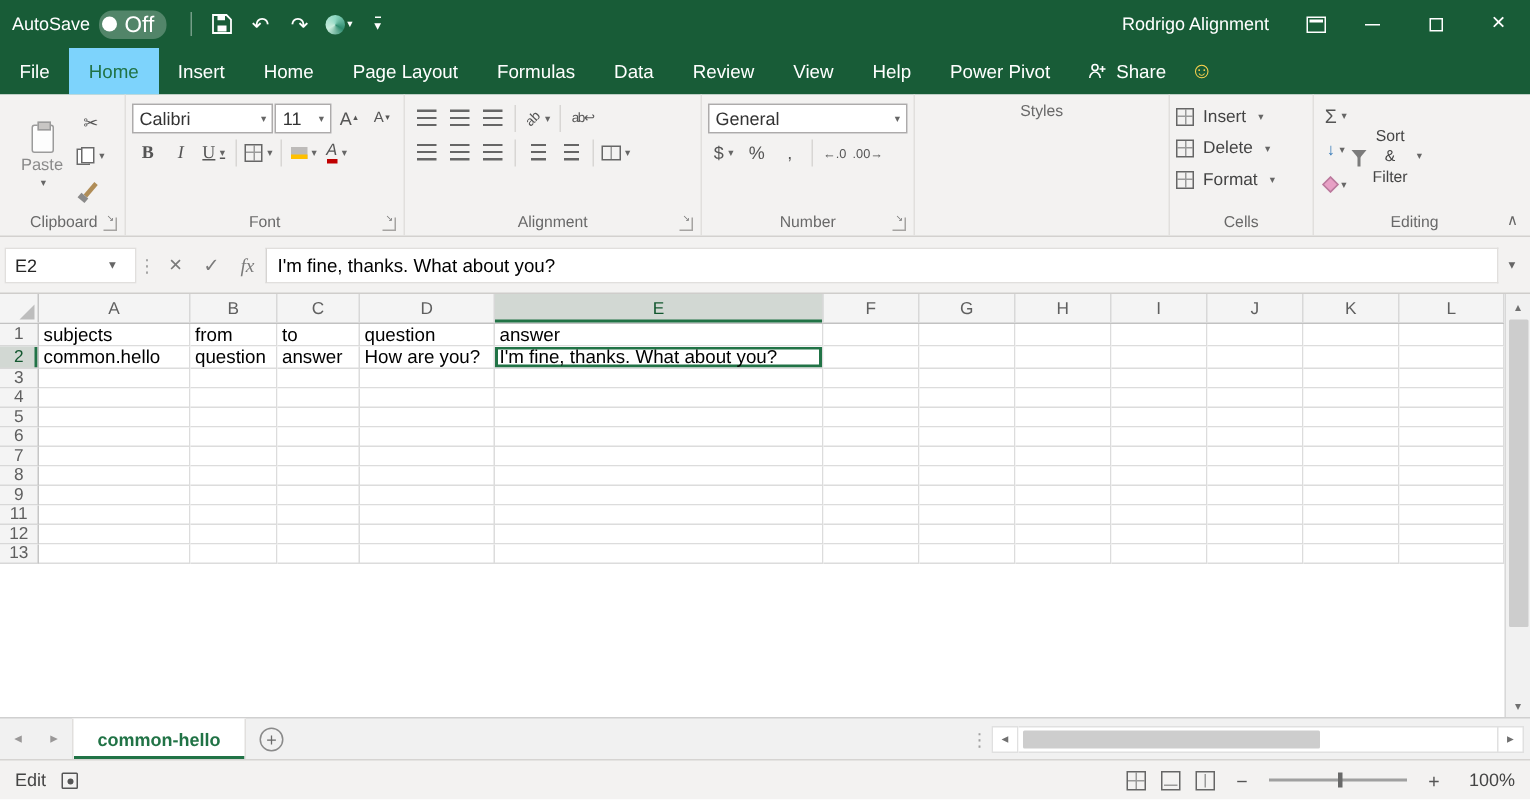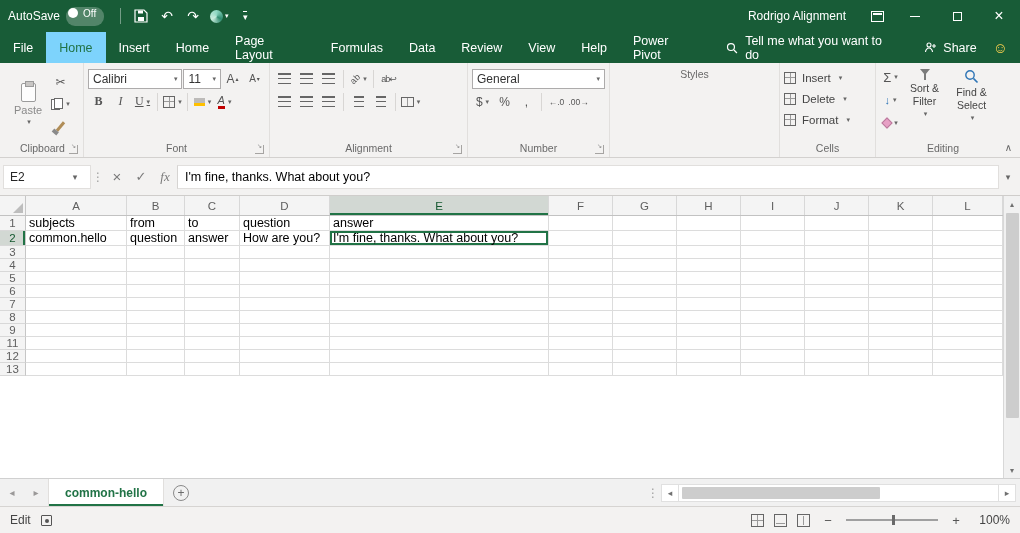--- a/index.html
+++ b/index.html
@@ -4,21 +4,21 @@
 <style>
   *{box-sizing:border-box;margin:0;padding:0}
   html,body{width:1020px;height:533px;overflow:hidden}
   body{font-family:"Liberation Sans","DejaVu Sans",sans-serif;background:#fff;color:#262626}
   .app{width:1020px;height:533px;display:flex;flex-direction:column}
 
   
   .titlebar{flex:0 0 32px;background:#185C37;display:flex;align-items:center;color:#fff;font-size:12px;position:relative}
   .qat{display:flex;align-items:center;gap:2px;padding-left:8px;z-index:2}
   .autosave{display:flex;align-items:center;gap:6px;margin-right:8px}
-  .pill{display:inline-flex;align-items:center;gap:5px;background:rgba(255,255,255,.25);border-radius:9px;padding:1px 8px 7px 2px;font-size:10px}
+  .pill{display:inline-flex;align-items:center;gap:5px;background:rgba(255,255,255,.25);border-radius:9px;padding:1px 8px 1px 2px;font-size:15px}
   .dot{width:10px;height:10px;border-radius:50%;background:#fff;display:inline-block}
   .tb-sep{width:1px;height:16px;background:rgba(255,255,255,.4);margin:0 6px}
   .tbtn{background:none;border:none;color:#fff;font-size:14px;min-width:24px;height:26px;display:inline-flex;align-items:center;justify-content:center;cursor:default}
   .wtitle{position:absolute;left:0;right:0;text-align:center;font-size:12px;pointer-events:none}
   .win{margin-left:auto;display:flex;align-items:center;height:100%;z-index:2}
   .user{margin-right:14px}
   .wbtn{width:42px;height:32px;background:none;border:none;color:#fff;display:inline-flex;align-items:center;justify-content:center;font-size:14px}
   .min-glyph{width:10px;height:1px;background:#fff;display:inline-block}
   .max-glyph{width:9px;height:9px;border:1px solid #fff;display:inline-block}
   .rdo-glyph{width:13px;height:11px;border:1px solid #fff;position:relative;display:inline-block}
@@ -78,21 +78,21 @@
   .dec0::before{content:"←.0";font-size:8.5px;color:#555}
   .dec00::before{content:".00→";font-size:8.5px;color:#555}
 
   .stylerow{display:flex;align-items:center;gap:6px;height:21px;font-size:11.5px;color:#444;white-space:nowrap}
   .cf-ico{width:13px;height:13px;border:1px solid #b5b3b1;background:linear-gradient(135deg,#e05a5a 50%,#5b9bd5 50%);display:inline-block}
   .ft-ico{width:13px;height:13px;border:1px solid #8c8c8c;display:inline-block;background:linear-gradient(#9bc2e6,#9bc2e6) top/100% 4px no-repeat,linear-gradient(#bbb,#bbb) center/100% 1px no-repeat}
   .cs-ico{width:13px;height:13px;border:1px solid #b5b3b1;display:inline-block;background:linear-gradient(90deg,#ffd966 33%,#a9d08e 33% 66%,#9bc2e6 66%)}
 
   .cellrow{display:flex;align-items:center;gap:6px;height:21px;font-size:11.5px;color:#444}
 
-  .edbig{width:47px;display:flex;flex-direction:column;align-items:center;justify-content:flex-start;gap:2px;font-size:10.5px;color:#444;text-align:center;line-height:1.25;padding-top:2px}
+  .edbig{width:47px;display:flex;flex-direction:row;align-items:center;justify-content:flex-start;gap:2px;font-size:10.5px;color:#444;text-align:center;line-height:1.25;padding-top:2px}
   .funnel{width:0;height:0;border:5px solid transparent;border-top:6px solid #7b7b7b;display:inline-block;position:relative}
   .funnel::after{content:"";position:absolute;left:-1px;top:-2px;width:2px;height:7px;background:#7b7b7b}
   .eraser-ico{width:8px;height:8px;background:#e7a0c5;border:1px solid #b97a9c;transform:rotate(45deg);display:inline-block}
   .filldown-ico::before{content:"↓";font-size:11px;color:#2e75b6}
   .collapse{position:absolute;right:8px;bottom:4px;font-size:10px;color:#666}
   .collapse::after{content:"∧"}
 
   
   .fbar{flex:0 0 38px;background:#f3f2f1;display:flex;align-items:center;padding:6px 3px;border-bottom:1px solid #cfcdcb}
   .namebox{width:88px;height:24px;background:#fff;border:1px solid #e1dfdd;display:flex;align-items:center;padding:0 6px;font-size:12px;justify-content:space-between}
@@ -209,27 +209,20 @@
     <div class="rtab active">Home</div>
     <div class="rtab">Insert</div>
     <div class="rtab">Home</div>
     <div class="rtab">Page Layout</div>
     <div class="rtab">Formulas</div>
     <div class="rtab">Data</div>
     <div class="rtab">Review</div>
     <div class="rtab">View</div>
     <div class="rtab">Help</div>
     <div class="rtab">Power Pivot</div>
-    <div class="tellme">
-      <svg width="12" height="12" viewBox="0 0 12 12">
-          <circle cx="5" cy="5" r="3.5" fill="none" stroke="#fff" stroke-width="1.2"></circle>
-          <line x1="8" y1="8" x2="11" y2="11" stroke="#fff" stroke-width="1.2"></line>
-        </svg>
-      <span>Tell me what you want to do</span>
-    </div>
     <div class="sharebox">
       <svg width="13" height="13" viewBox="0 0 13 13">
           <circle cx="5" cy="4" r="2" fill="none" stroke="#fff" stroke-width="1.1"></circle>
           <path d="M1.5 11 c0-2.5 2-4 3.5-4 s3.5 1.5 3.5 4" fill="none" stroke="#fff" stroke-width="1.1"></path>
           <path d="M10 3 v4 M8 5 h4" stroke="#fff" stroke-width="1.1"></path>
         </svg>
       <span>Share</span>
     </div>
     <div class="smiley">
         <span>☺</span>
@@ -394,27 +387,20 @@
               <span style="font-size:13px">Σ</span>
             </span>
           <span class="sbtn dd filldown-ico"></span>
           <span class="sbtn dd">
               <i class="eraser-ico"></i>
             </span>
         </div>
         <div class="edbig dd">
           <i class="funnel"></i>
           <span>Sort &amp; Filter</span>
-        </div>
-        <div class="edbig dd">
-          <svg width="15" height="15" viewBox="0 0 15 15">
-              <circle cx="6" cy="6" r="4.2" fill="none" stroke="#2e75b6" stroke-width="1.4"></circle>
-              <line x1="9.4" y1="9.4" x2="13.5" y2="13.5" stroke="#2e75b6" stroke-width="1.6"></line>
-            </svg>
-          <span>Find &amp; Select</span>
         </div>
       </div>
       <div class="glabel"><span>Editing</span></div>
     </div>
 
     <span class="collapse"></span>
   </section>
 
   <section class="fbar">
     <div class="namebox">

